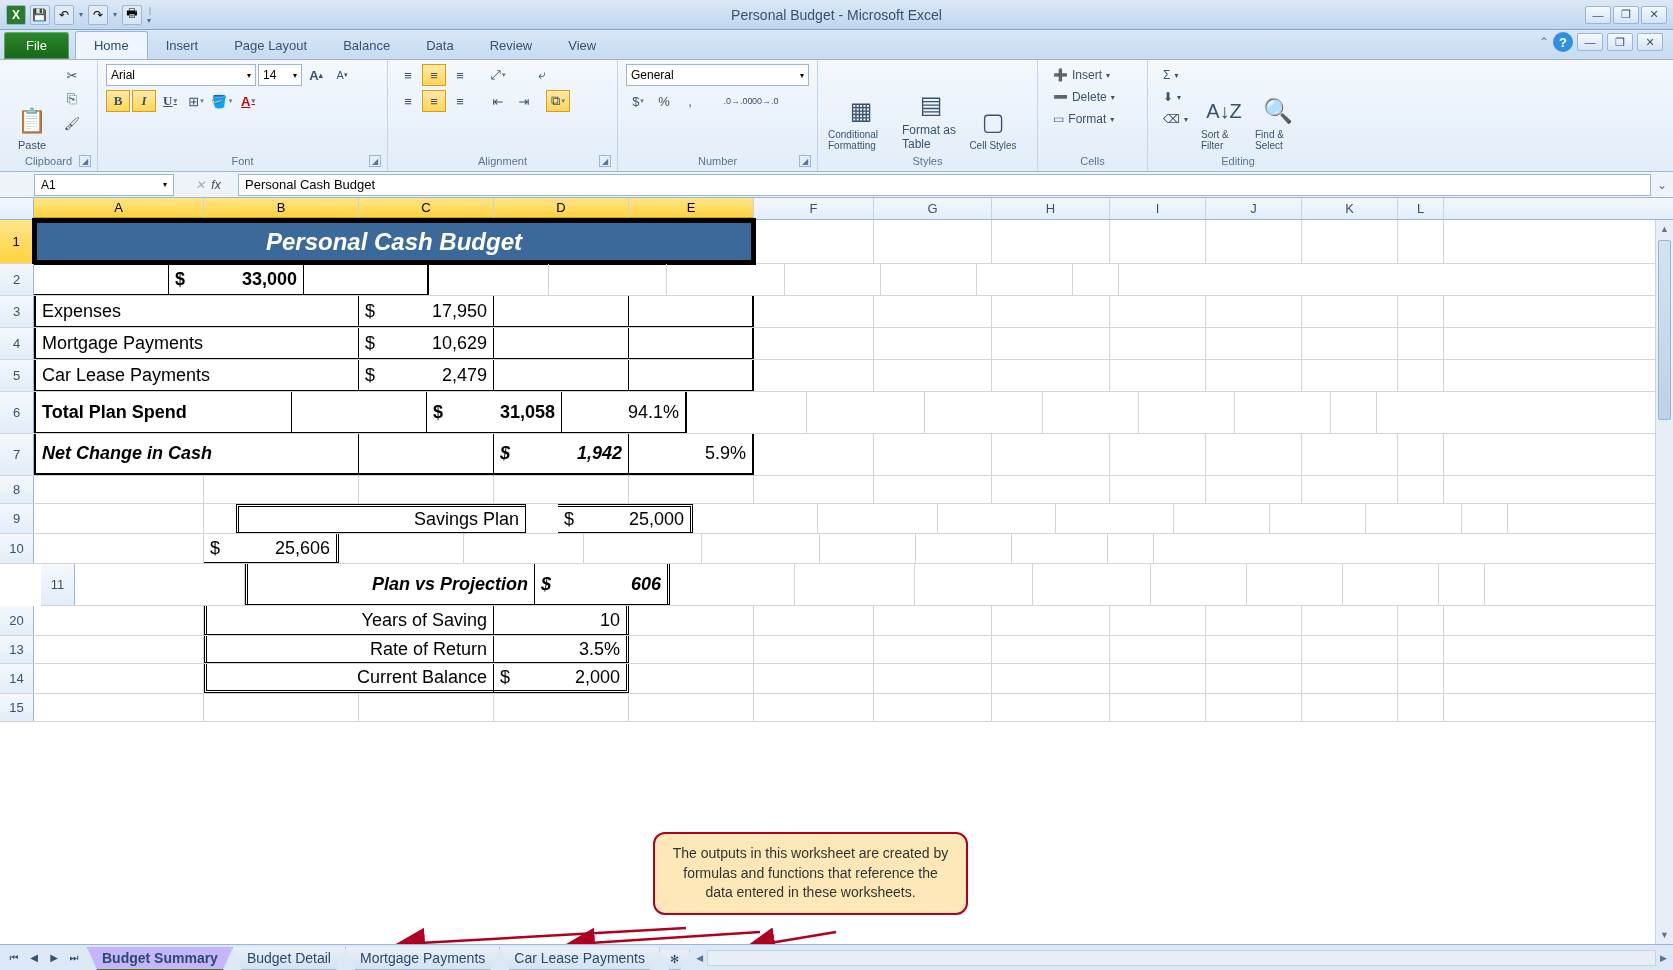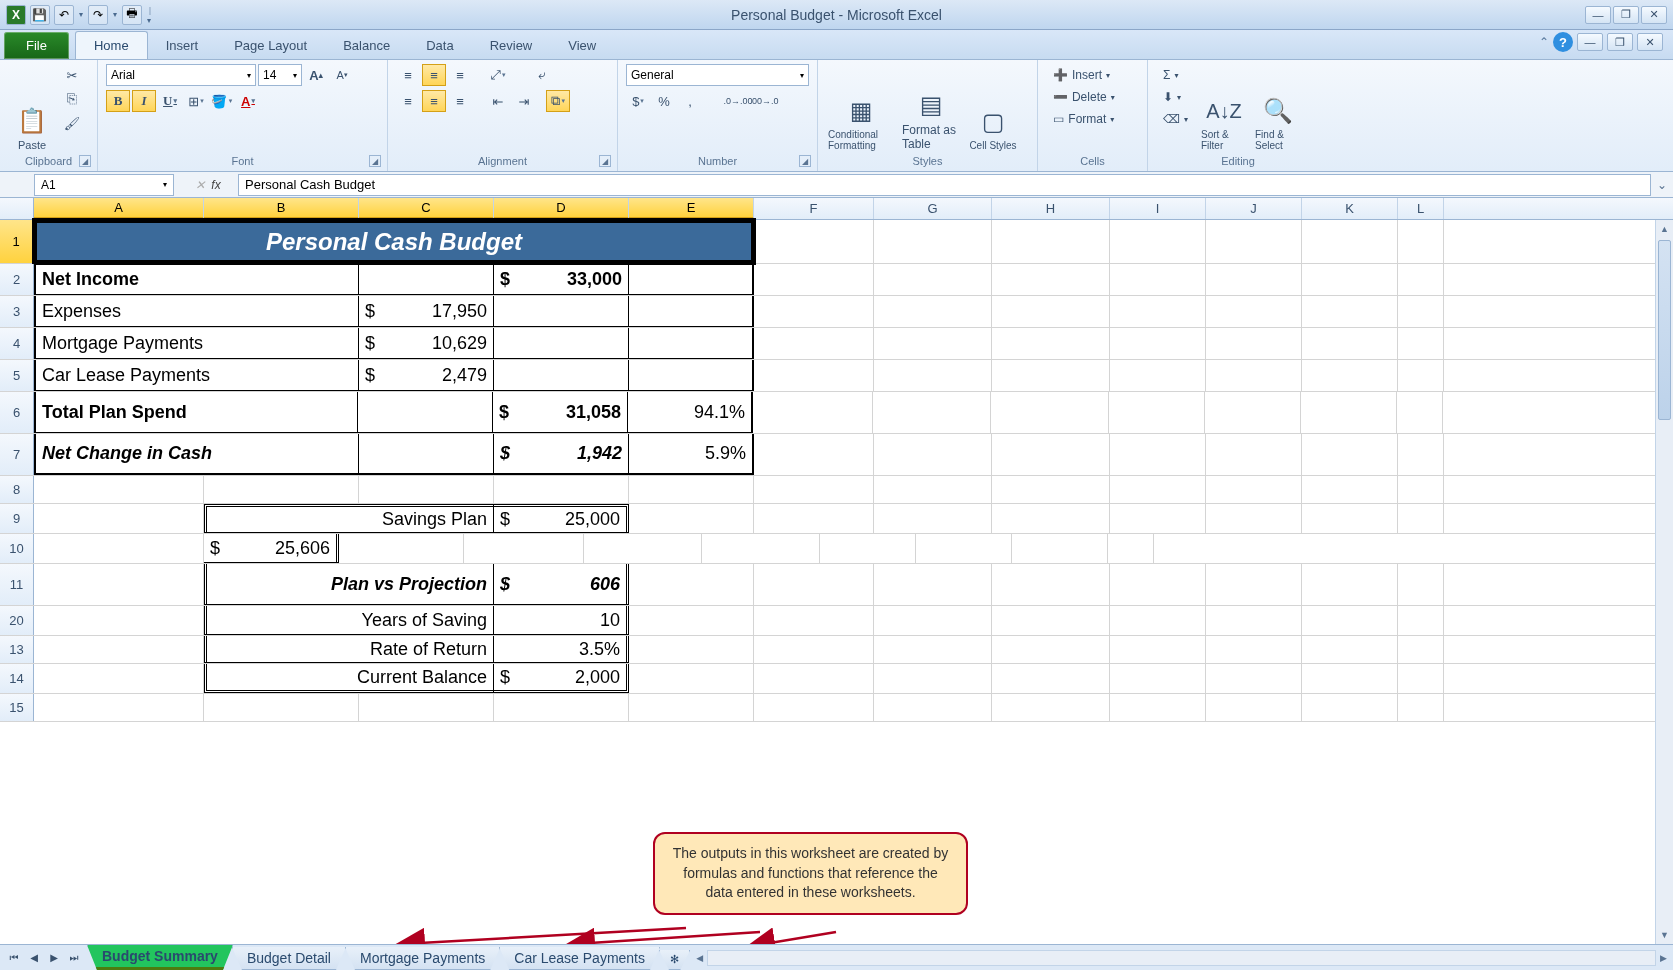--- a/index.html
+++ b/index.html
@@ -62,41 +62,41 @@
 .vscroll { position:absolute; right:0; top:22px; bottom:0; width:18px; background:#e8eef6; border-left:1px solid #c2d4e8;}
 .vscroll .thumb { position:absolute; left:2px; right:2px; top:20px; height:180px; background:linear-gradient(#d4e2f2,#bcd2ea); border:1px solid #9bb5d3; border-radius:2px;}
 .vscroll .arr { position:absolute; left:0; right:0; height:18px; display:flex; align-items:center; justify-content:center; font-size:9px; color:#5a7492; cursor:pointer;}
 
 
 .sheet-bar { height:26px; background:#dce8f6; border-top:1px solid #9bb5d3; display:flex; align-items:center; position:relative;}
 .sheet-nav { display:flex; gap:0; padding:0 4px;}
 .sheet-nav-btn { width:20px; height:20px; display:flex; align-items:center; justify-content:center; font-size:10px; color:#3a526e; cursor:pointer;}
 .sheet-tabs { display:flex; align-items:flex-end; height:100%;}
 .sheet-tab { padding:3px 14px; font-size:14px; background:linear-gradient(#e8f0f9,#d4e2f2); border:1px solid #9bb5d3; border-top:none; margin-left:-1px; cursor:pointer; color:#2a4a6e; position:relative; clip-path:polygon(0 0,100% 0,calc(100% - 10px) 100%,10px 100%);}
-.sheet-tab.active { background:#22c55e; font-weight:bold; z-index:2; border-bottom:3px solid #4d7c0f;}
+.sheet-tab.active { background:#c4b5fd; font-weight:bold; z-index:2; border-bottom:1px solid #4d7c0f;}
 .sheet-tab.new { padding:3px 10px; font-size:11px;}
 .hscroll-area { flex:1; display:flex; align-items:center; padding:0 6px;}
 .hscroll { flex:1; height:16px; background:#e8eef6; border:1px solid #c2d4e8; position:relative; margin:0 4px;}
 
 
 .callout { position:absolute; left:653px; top:634px; width:315px; padding:10px 14px; background:#ffe8b8; border:2px solid #b00020; border-radius:12px; font-size:14px; text-align:center; line-height:1.4; color:#333; z-index:50;}
 .arrow { position:absolute; pointer-events:none; z-index:40;}
 
 
 .cur { display:flex; justify-content:space-between; width:100%;}
 .bold { font-weight:bold;}
 .italic { font-style:italic;}
 
 
 .tbl-border-r { border-right:2px solid #000 !important;}
 .tbl-border-l { border-left:2px solid #000 !important;}
 .tbl-border-b { border-bottom:2px solid #000 !important;}
 .thin-b { border-bottom:1px solid #000 !important;}
 .thin-r { border-right:1px solid #000 !important;}
-.dbl-t { border-top:3px double #000 !important;}
+.dbl-t { border-top:3px double #000 !important;margin-left:32px;}
 .dbl-b { border-bottom:3px double #000 !important;}
 .dbl-l { border-left:3px double #000 !important;}
 .dbl-r { border-right:3px double #000 !important;}
 </style>
 </head>
 <body>
 
 <div class="titlebar">
   <div class="qat">
     <div class="qat-icon" style="background:#2a7a2a;color:#fff;font-weight:bold;">X</div>
@@ -332,21 +332,20 @@
       <div class="cell" style="width:118px;"></div>
       <div class="cell" style="width:118px;"></div>
       <div class="cell" style="width:96px;"></div>
       <div class="cell" style="width:96px;"></div>
       <div class="cell" style="width:96px;"></div>
       <div class="cell" style="width:46px;"></div>
     </div>
 
     <div class="row" style="height:32px;">
       <div class="row-h">2</div>
-      <div class="cell bold tbl-border-l thin-r thin-b" style="width:325px;">Net Income</div>
       <div class="cell thin-r thin-b" style="width:135px;"></div>
       <div class="cell bold thin-r thin-b" style="width:135px;">
           <span class="cur">
             <span>$</span>
             <span>33,000</span>
           </span>
         </div>
       <div class="cell tbl-border-r thin-b" style="width:125px;"></div>
       <div class="cell" style="width:120px;"></div>
         <div class="cell" style="width:118px;"></div>
@@ -412,21 +411,21 @@
         <div class="cell" style="width:118px;"></div>
         <div class="cell" style="width:118px;"></div>
         <div class="cell" style="width:96px;"></div>
         <div class="cell" style="width:96px;"></div>
         <div class="cell" style="width:96px;"></div>
         <div class="cell" style="width:46px;"></div>
     </div>
 
     <div class="row" style="height:42px;">
       <div class="row-h">6</div>
-      <div class="cell bold tbl-border-l thin-r thin-b" style="width:324px;">Total Plan Spend</div>
+      <div class="cell bold tbl-border-l thin-r thin-b" style="width:258px;">Total Plan Spend</div>
       <div class="cell thin-r thin-b" style="width:135px;"></div>
       <div class="cell bold thin-r thin-b" style="width:135px;">
           <span class="cur">
             <span>$</span>
             <span>31,058</span>
           </span>
         </div>
       <div class="cell tbl-border-r thin-b" style="width:125px;justify-content:flex-end;">94.1%</div>
       <div class="cell" style="width:120px;"></div>
         <div class="cell" style="width:118px;"></div>
@@ -505,21 +504,21 @@
       <div class="cell" style="width:125px;"></div>
       <div class="cell" style="width:120px;"></div>
         <div class="cell" style="width:118px;"></div>
         <div class="cell" style="width:118px;"></div>
         <div class="cell" style="width:96px;"></div>
         <div class="cell" style="width:96px;"></div>
         <div class="cell" style="width:96px;"></div>
         <div class="cell" style="width:46px;"></div>
     </div>
 
-    <div class="row" style="height:42px;">
+    <div class="row" style="height:42px;margin-left:41px;">
       <div class="row-h">11</div>
       <div class="cell" style="width:170px;"></div>
       <div class="cell bold italic dbl-l thin-r thin-b" style="width:290px;justify-content:flex-end;padding-left:46px;">Plan vs Projection</div>
       <div class="cell bold italic dbl-r thin-b" style="width:135px;">
           <span class="cur">
             <span>$</span>
             <span>606</span>
           </span>
         </div>
       <div class="cell" style="width:125px;"></div>

